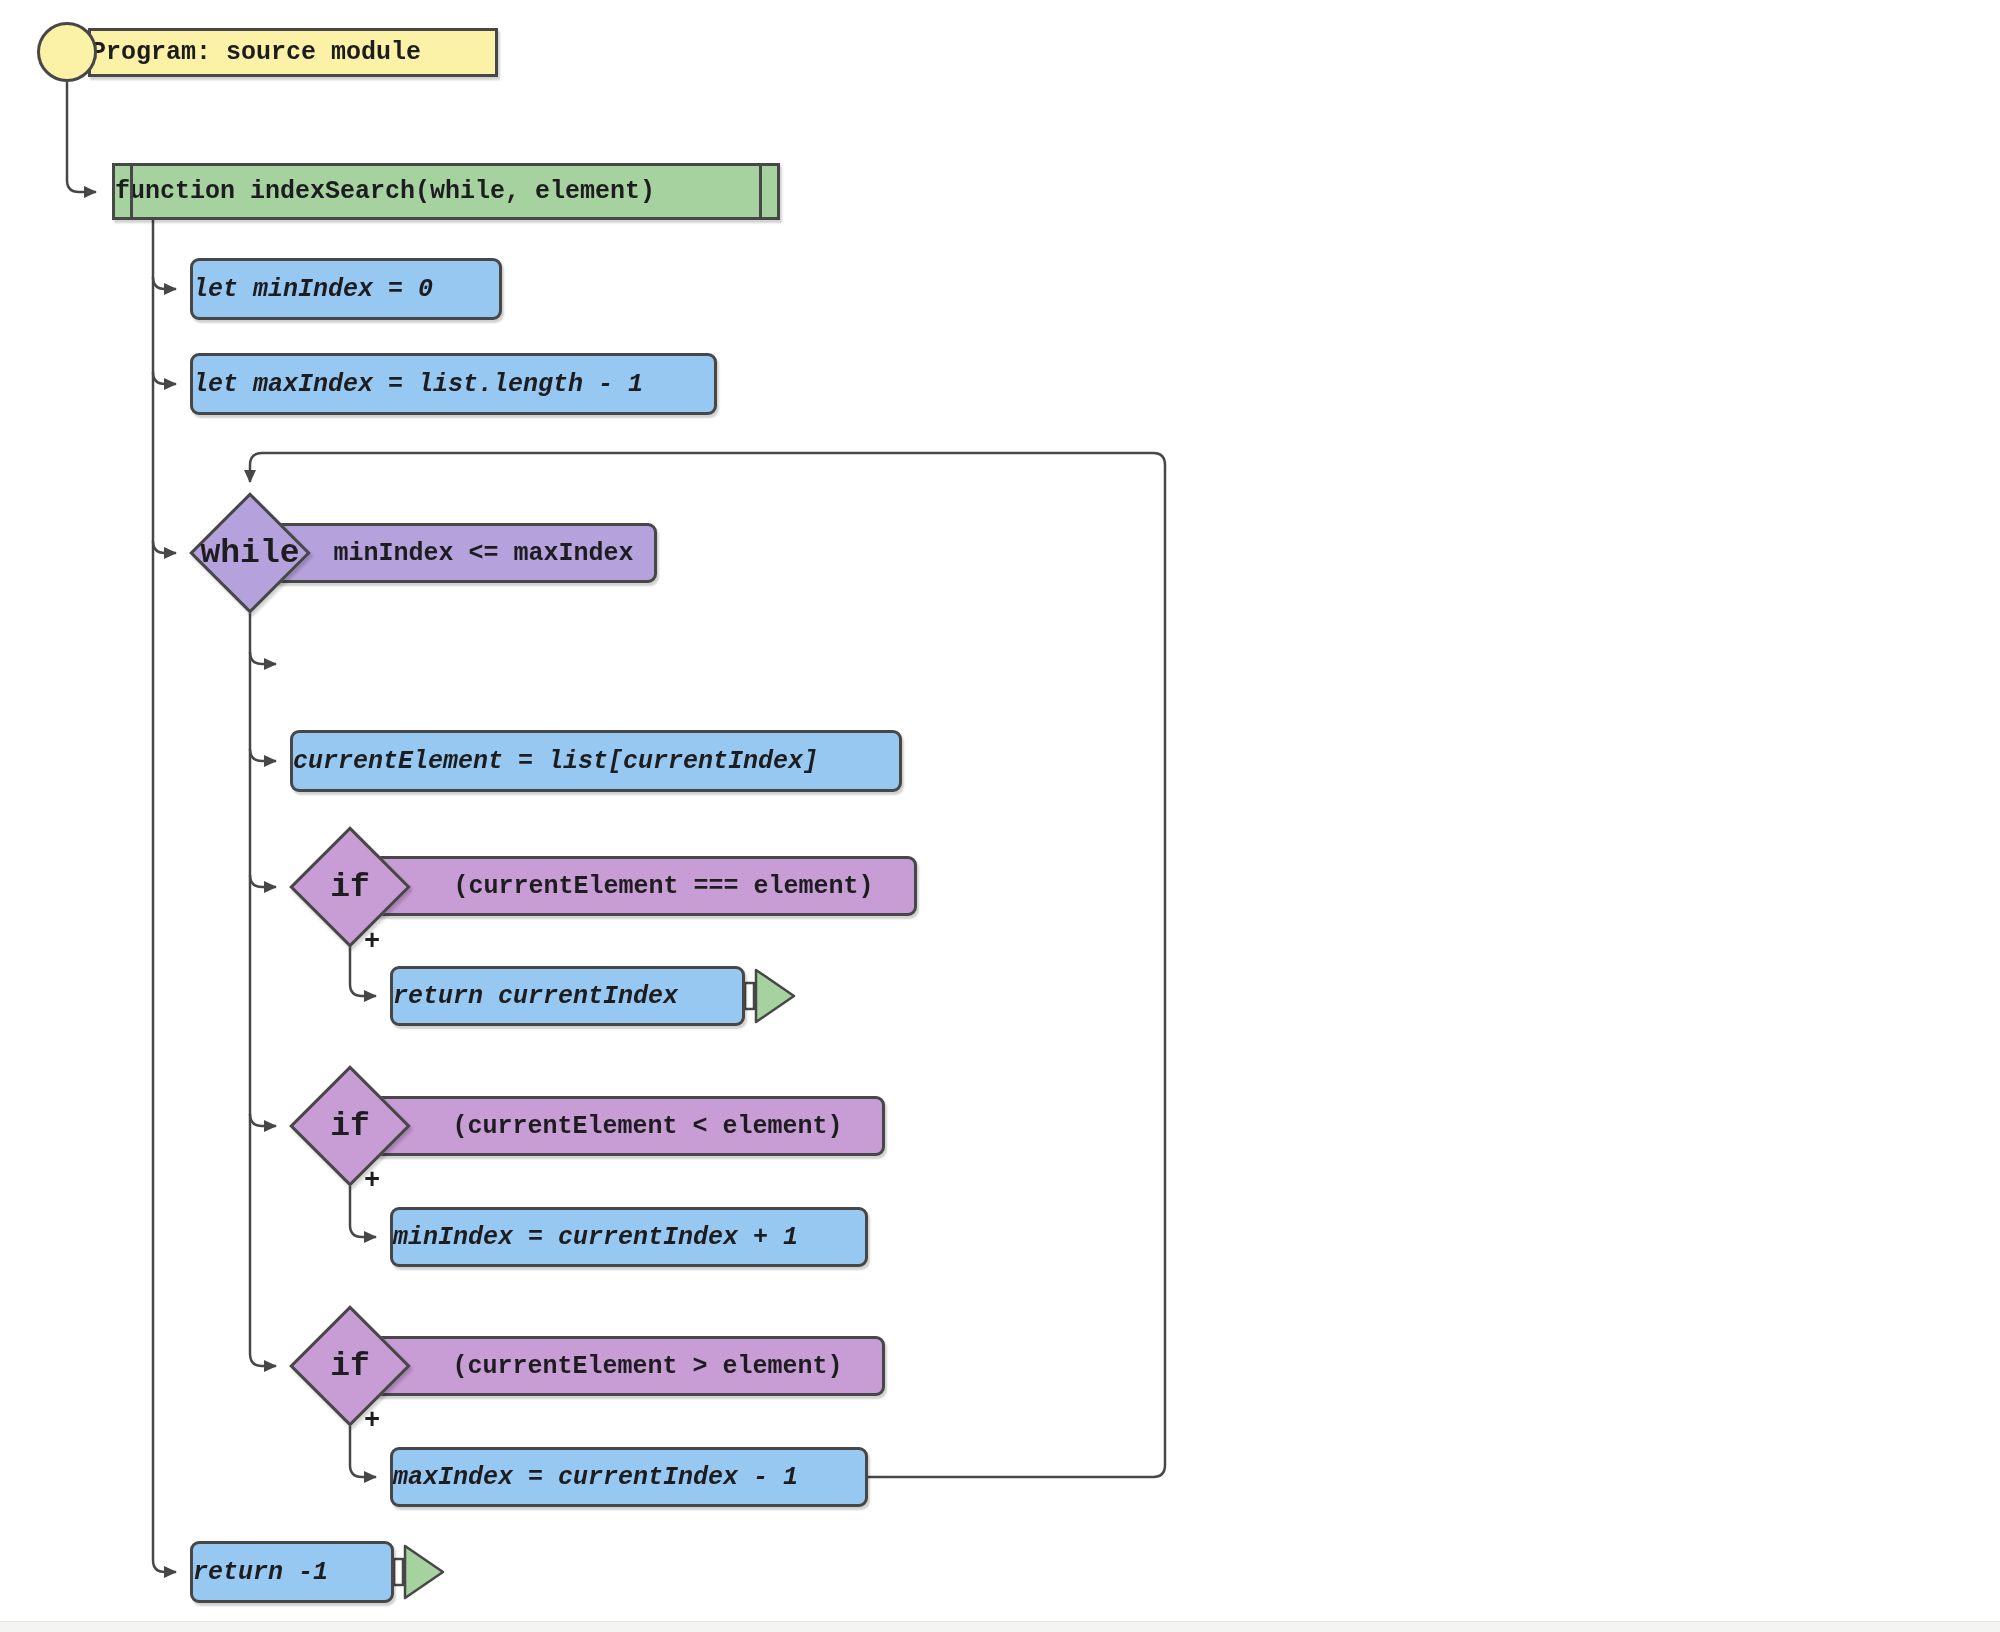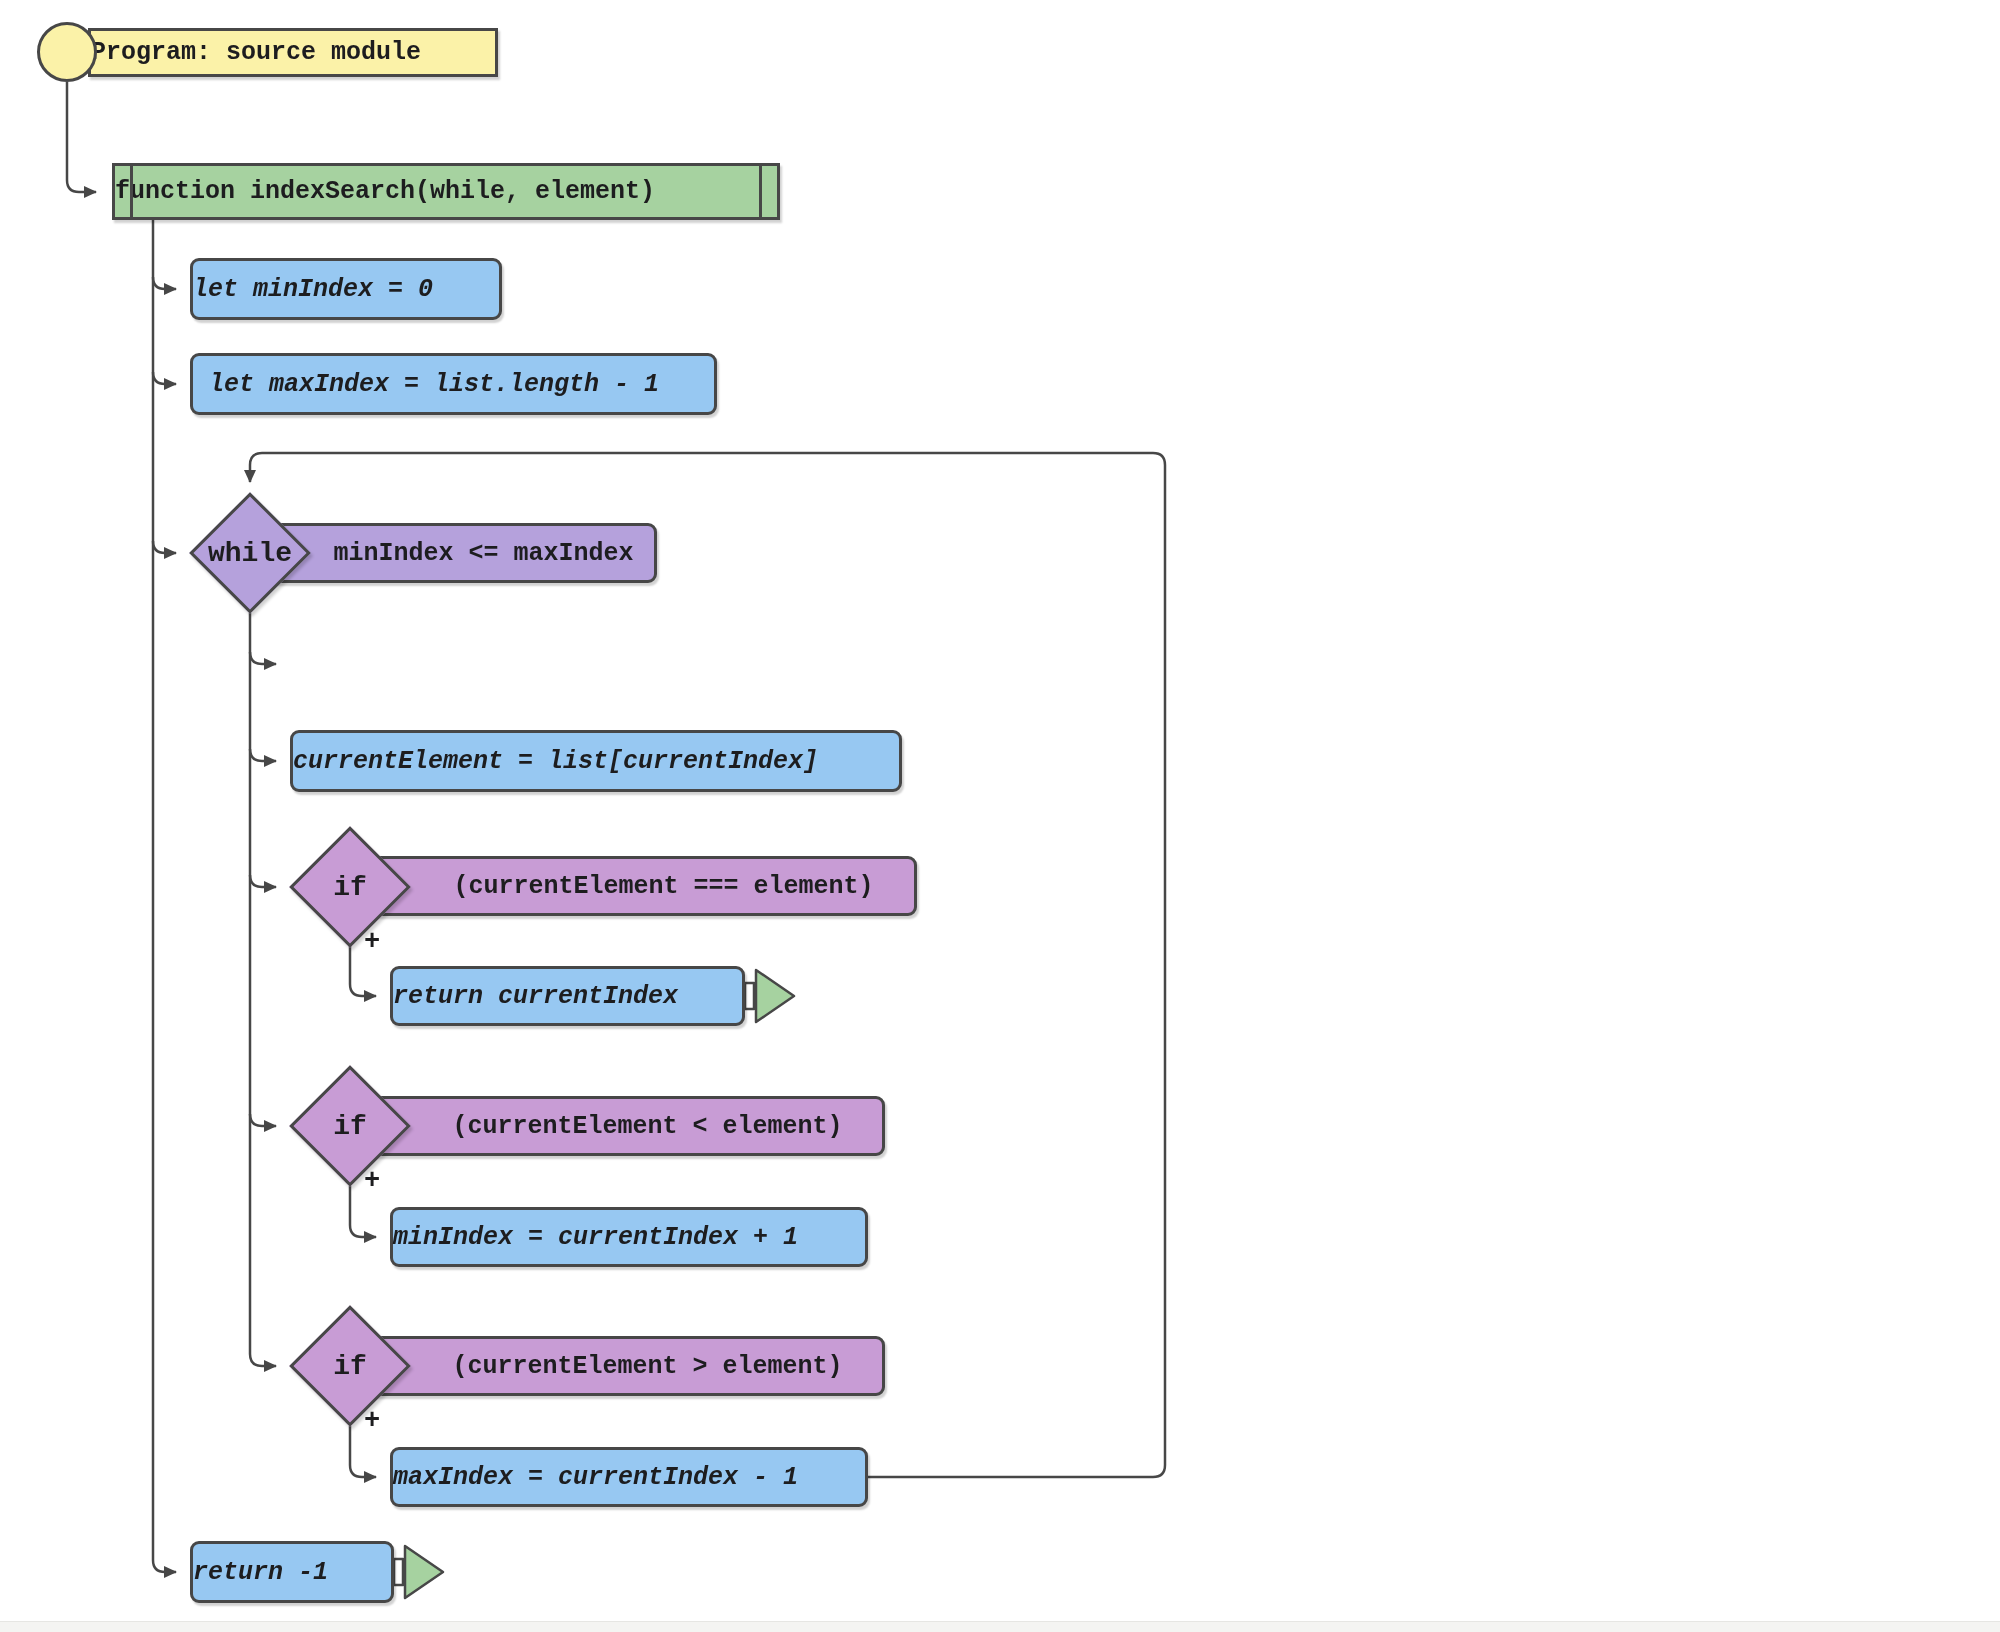--- a/index.html
+++ b/index.html
@@ -48,21 +48,21 @@
     position:absolute;width:120px;height:120px;z-index:3;
     filter:drop-shadow(2px 3px 1.5px rgba(0,0,0,0.18));
   }
   .diamond-shape{
     position:absolute;left:17px;top:17px;width:86px;height:86px;
     box-sizing:border-box;border:3px solid var(--line,#474747);
     transform:rotate(45deg);
   }
   .diamond-label{
     position:absolute;inset:0;display:flex;align-items:center;justify-content:center;
-    font-size:28px;z-index:4;font-family:Liberation Mono, monospace;
+    font-size:33px;z-index:4;font-family:Liberation Mono, monospace;
   }
   .plus-label{
     position:absolute;font-size:27px;z-index:4;line-height:1;
   }
   #edges{position:absolute;left:0;top:0;z-index:0;pointer-events:none;}
   #edges .exit-icon{pointer-events:none;}
   .bottom-strip{
     position:absolute;left:0;right:0;top:1621px;height:11px;
     background:#f4f4f2;border-top:1px solid #e6e6e3;z-index:5;
   }
@@ -112,21 +112,21 @@
   <div class="node green" style="left:112px;top:163px;width:668px;height:57px;">
     <div class="subroutine-line" style="left:15px;"></div>
     <div class="subroutine-line" style="right:15px;"></div>
     <span>function indexSearch(while, element)</span>
   </div>
 
   <div class="node blue rounded" style="left:190px;top:258px;width:312px;height:62px;">
     <span>let minIndex = 0</span>
   </div>
 
-  <div class="node blue rounded" style="left:190px;top:353px;width:527px;height:62px;padding-left:16px;">
+  <div class="node blue rounded" style="left:190px;top:353px;width:527px;height:62px;">
     <span>let maxIndex = list.length - 1</span>
   </div>
 
   <div>
     <div class="cond purple" style="left:250px;top:523px;width:407px;height:60px;"></div>
     <div class="cond-label" style="left:310px;top:523px;width:347px;height:60px;">minIndex &lt;= maxIndex</div>
     <div class="diamond-wrap" style="left:190px;top:493px;">
       <div class="diamond-shape purple"></div>
       <div class="diamond-label">while</div>
     </div>

